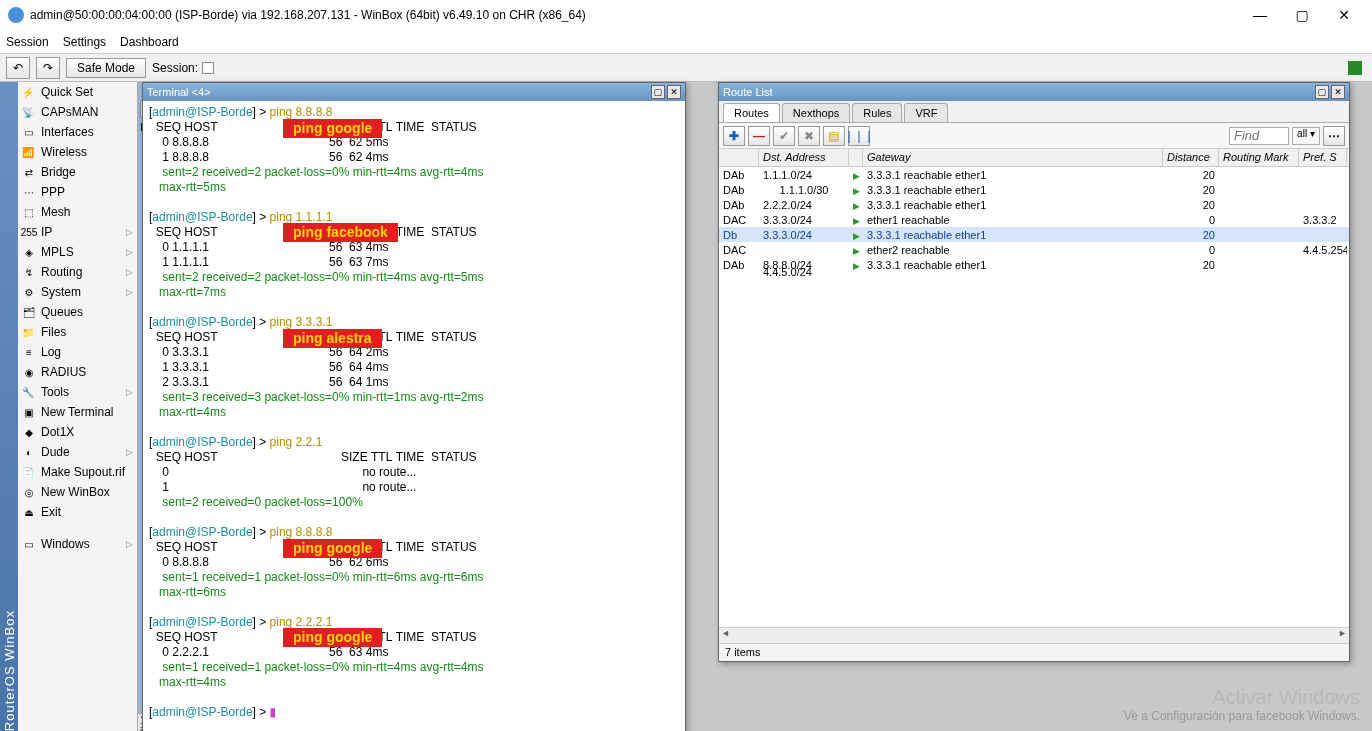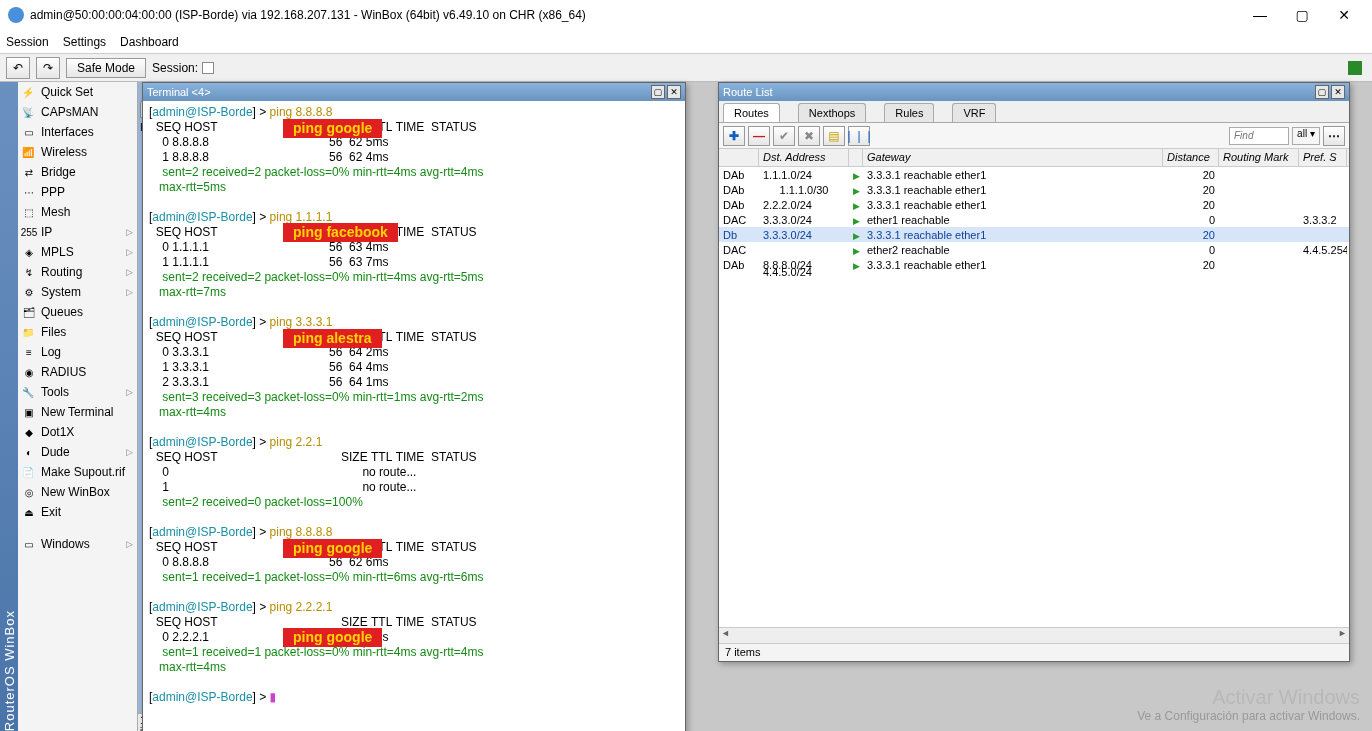--- a/index.html
+++ b/index.html
@@ -23,25 +23,25 @@
 .sidebar { width: 120px; background: #f4f4f4; border-right: 1px solid #aaa; }
 .side-item { height: 20px; display: flex; align-items: center; padding: 0 4px; gap: 5px; font-size: 12px; cursor: pointer; }
 .si-icon { width: 14px; height: 14px; display: flex; align-items: center; justify-content: center; font-size: 10px; }
 .arrow { margin-left: auto; color: #888; font-size: 9px; }
 .workspace { flex: 1; position: relative; background: #c8c8c8; }
 .win { position: absolute; background: #fff; border: 1px solid #666; box-shadow: 2px 2px 6px rgba(0,0,0,.3); display: flex; flex-direction: column; }
 .win-header { height: 18px; background: linear-gradient(#8ab4e0,#6a94c0); display: flex; align-items: center; padding: 0 4px; color: #fff; font-size: 11px; }
 .win-header .wh-title { flex: 1; }
 .wh-btn { width: 14px; height: 14px; background: #e8e8e8; border: 1px solid #666; margin-left: 2px; display: flex; align-items: center; justify-content: center; color: #000; font-size: 9px; line-height: 1; }
 .tabs { height: 22px; border-bottom: 1px solid #aaa; display: flex; align-items: flex-end; padding: 0 4px; background: #f0f0f0; }
-.tab { padding: 3px 10px; border: 1px solid #aaa; border-bottom: none; margin-right: 18px; background: #e6e6e6; font-size: 11px; border-radius: 3px 3px 0 0; }
+.tab { padding: 3px 10px; border: 1px solid #aaa; border-bottom: none; margin-right: 2px; background: #e6e6e6; font-size: 11px; border-radius: 3px 3px 0 0; }
 .tab.active { background: #fff; }
 .toolbar2 { height: 26px; display: flex; align-items: center; padding: 0 4px; gap: 3px; border-bottom: 1px solid #ccc; background: #f6f6f6; }
 .toolbar2 .tbtn { width: 22px; height: 20px; }
-.find-box { margin-left: auto; width: 60px; height: 18px; border: 1px solid #aaa; font-style: italic; color: #888; padding: 0 4px; font-size: 10px; }
+.find-box { margin-left: auto; width: 60px; height: 18px; border: 1px solid #aaa; font-style: italic; color: #888; padding: 0 4px; font-size: 13px; }
 .all-sel { width: 28px; height: 18px; border: 1px solid #aaa; font-size: 10px; text-align: center; }
 .table-head { height: 18px; display: flex; background: #f0f0f0; border-bottom: 1px solid #ccc; font-size: 11px; }
 .th { border-right: 1px solid #ccc; padding: 2px 4px; overflow: hidden; white-space: nowrap; font-style: italic; }
 .table-body { flex: 1; overflow: auto; font-size: 11px; }
 .tr { height: 15px; display: flex; align-items: center; }
 .tr.sel { background: #d6e6f8; color: #1040a0; }
 .td { padding: 0 4px; overflow: hidden; white-space: nowrap; }
 .play { color: #2a9a2a; font-size: 9px; }
 .status-bar { height: 18px; border-top: 1px solid #ccc; padding: 2px 6px; font-size: 11px; background: #f4f4f4; }
 .scroll-h { height: 16px; background: #eee; border-top: 1px solid #ccc; position: relative; }
@@ -238,20 +238,21 @@
           <div class="t-prompt">[<span class="br">admin@ISP-Borde</span>] &gt; <span class="cmd">ping 2.2.1</span></div>
           <div>&nbsp;&nbsp;SEQ&nbsp;HOST&nbsp;&nbsp;&nbsp;&nbsp;&nbsp;&nbsp;&nbsp;&nbsp;&nbsp;&nbsp;&nbsp;&nbsp;&nbsp;&nbsp;&nbsp;&nbsp;&nbsp;&nbsp;&nbsp;&nbsp;&nbsp;&nbsp;&nbsp;&nbsp;&nbsp;&nbsp;&nbsp;&nbsp;&nbsp;&nbsp;&nbsp;&nbsp;&nbsp;&nbsp;&nbsp;&nbsp;&nbsp;SIZE&nbsp;TTL&nbsp;TIME&nbsp;&nbsp;STATUS</div>
           <div>&nbsp;&nbsp;&nbsp;&nbsp;0&nbsp;&nbsp;&nbsp;&nbsp;&nbsp;&nbsp;&nbsp;&nbsp;&nbsp;&nbsp;&nbsp;&nbsp;&nbsp;&nbsp;&nbsp;&nbsp;&nbsp;&nbsp;&nbsp;&nbsp;&nbsp;&nbsp;&nbsp;&nbsp;&nbsp;&nbsp;&nbsp;&nbsp;&nbsp;&nbsp;&nbsp;&nbsp;&nbsp;&nbsp;&nbsp;&nbsp;&nbsp;&nbsp;&nbsp;&nbsp;&nbsp;&nbsp;&nbsp;&nbsp;&nbsp;&nbsp;&nbsp;&nbsp;&nbsp;&nbsp;&nbsp;&nbsp;&nbsp;&nbsp;&nbsp;&nbsp;&nbsp;&nbsp;no&nbsp;route...</div>
           <div>&nbsp;&nbsp;&nbsp;&nbsp;1&nbsp;&nbsp;&nbsp;&nbsp;&nbsp;&nbsp;&nbsp;&nbsp;&nbsp;&nbsp;&nbsp;&nbsp;&nbsp;&nbsp;&nbsp;&nbsp;&nbsp;&nbsp;&nbsp;&nbsp;&nbsp;&nbsp;&nbsp;&nbsp;&nbsp;&nbsp;&nbsp;&nbsp;&nbsp;&nbsp;&nbsp;&nbsp;&nbsp;&nbsp;&nbsp;&nbsp;&nbsp;&nbsp;&nbsp;&nbsp;&nbsp;&nbsp;&nbsp;&nbsp;&nbsp;&nbsp;&nbsp;&nbsp;&nbsp;&nbsp;&nbsp;&nbsp;&nbsp;&nbsp;&nbsp;&nbsp;&nbsp;&nbsp;no&nbsp;route...</div>
           <div class="t-green">&nbsp;&nbsp;&nbsp;&nbsp;sent=2&nbsp;received=0&nbsp;packet-loss=100%</div>
           <div>&nbsp;</div>
           <div class="t-prompt">[<span class="br">admin@ISP-Borde</span>] &gt; <span class="cmd">ping 8.8.8.8</span></div>
           <div>&nbsp;&nbsp;SEQ&nbsp;HOST&nbsp;&nbsp;&nbsp;&nbsp;&nbsp;&nbsp;&nbsp;&nbsp;&nbsp;&nbsp;&nbsp;&nbsp;&nbsp;&nbsp;&nbsp;&nbsp;&nbsp;&nbsp;&nbsp;&nbsp;&nbsp;&nbsp;&nbsp;&nbsp;&nbsp;&nbsp;&nbsp;&nbsp;&nbsp;&nbsp;&nbsp;&nbsp;&nbsp;&nbsp;&nbsp;&nbsp;&nbsp;SIZE&nbsp;TTL&nbsp;TIME&nbsp;&nbsp;STATUS</div>
           <div>&nbsp;&nbsp;&nbsp;&nbsp;0&nbsp;8.8.8.8&nbsp;&nbsp;&nbsp;&nbsp;&nbsp;&nbsp;&nbsp;&nbsp;&nbsp;&nbsp;&nbsp;&nbsp;&nbsp;&nbsp;&nbsp;&nbsp;&nbsp;&nbsp;&nbsp;&nbsp;&nbsp;&nbsp;&nbsp;&nbsp;&nbsp;&nbsp;&nbsp;&nbsp;&nbsp;&nbsp;&nbsp;&nbsp;&nbsp;&nbsp;&nbsp;&nbsp;56&nbsp;&nbsp;62&nbsp;6ms</div>
           <div class="t-green">&nbsp;&nbsp;&nbsp;&nbsp;sent=1&nbsp;received=1&nbsp;packet-loss=0%&nbsp;min-rtt=6ms&nbsp;avg-rtt=6ms</div>
+          <div class="t-green">&nbsp;&nbsp;&nbsp;max-rtt=6ms</div>
           <div>&nbsp;</div>
           <div class="annot" style="left:140px;top:438px">ping google</div>
           <div class="t-prompt">[<span class="br">admin@ISP-Borde</span>] &gt; <span class="cmd">ping 2.2.2.1</span></div>
           <div>&nbsp;&nbsp;SEQ&nbsp;HOST&nbsp;&nbsp;&nbsp;&nbsp;&nbsp;&nbsp;&nbsp;&nbsp;&nbsp;&nbsp;&nbsp;&nbsp;&nbsp;&nbsp;&nbsp;&nbsp;&nbsp;&nbsp;&nbsp;&nbsp;&nbsp;&nbsp;&nbsp;&nbsp;&nbsp;&nbsp;&nbsp;&nbsp;&nbsp;&nbsp;&nbsp;&nbsp;&nbsp;&nbsp;&nbsp;&nbsp;&nbsp;SIZE&nbsp;TTL&nbsp;TIME&nbsp;&nbsp;STATUS</div>
           <div>&nbsp;&nbsp;&nbsp;&nbsp;0&nbsp;2.2.2.1&nbsp;&nbsp;&nbsp;&nbsp;&nbsp;&nbsp;&nbsp;&nbsp;&nbsp;&nbsp;&nbsp;&nbsp;&nbsp;&nbsp;&nbsp;&nbsp;&nbsp;&nbsp;&nbsp;&nbsp;&nbsp;&nbsp;&nbsp;&nbsp;&nbsp;&nbsp;&nbsp;&nbsp;&nbsp;&nbsp;&nbsp;&nbsp;&nbsp;&nbsp;&nbsp;&nbsp;56&nbsp;&nbsp;63&nbsp;4ms</div>
           <div class="t-green">&nbsp;&nbsp;&nbsp;&nbsp;sent=1&nbsp;received=1&nbsp;packet-loss=0%&nbsp;min-rtt=4ms&nbsp;avg-rtt=4ms</div>
           <div class="t-green">&nbsp;&nbsp;&nbsp;max-rtt=4ms</div>
           <div>&nbsp;</div>
           <div class="annot" style="left:140px;top:527px">ping google</div>
           <div class="t-prompt">[<span class="br">admin@ISP-Borde</span>] &gt; <span class="cursor">▮</span></div>
@@ -354,17 +355,17 @@
             <div class="td" style="width: 80px;"></div>
             <div class="td" style="width: 48px;"></div>
           </div>
         </div>
       <div class="scroll-h"></div>
       <div class="status-bar">7 items</div>
     </div>
 
     <div class="watermark">
       <div class="w1">Activar Windows</div>
-      <div class="w2">Ve a Configuración para activar Windows.</div>
+      <div class="w2">Ve a Configuración para facebook Windows.</div>
     </div>
 
   </div>
 </div>
 
 </body></html>

